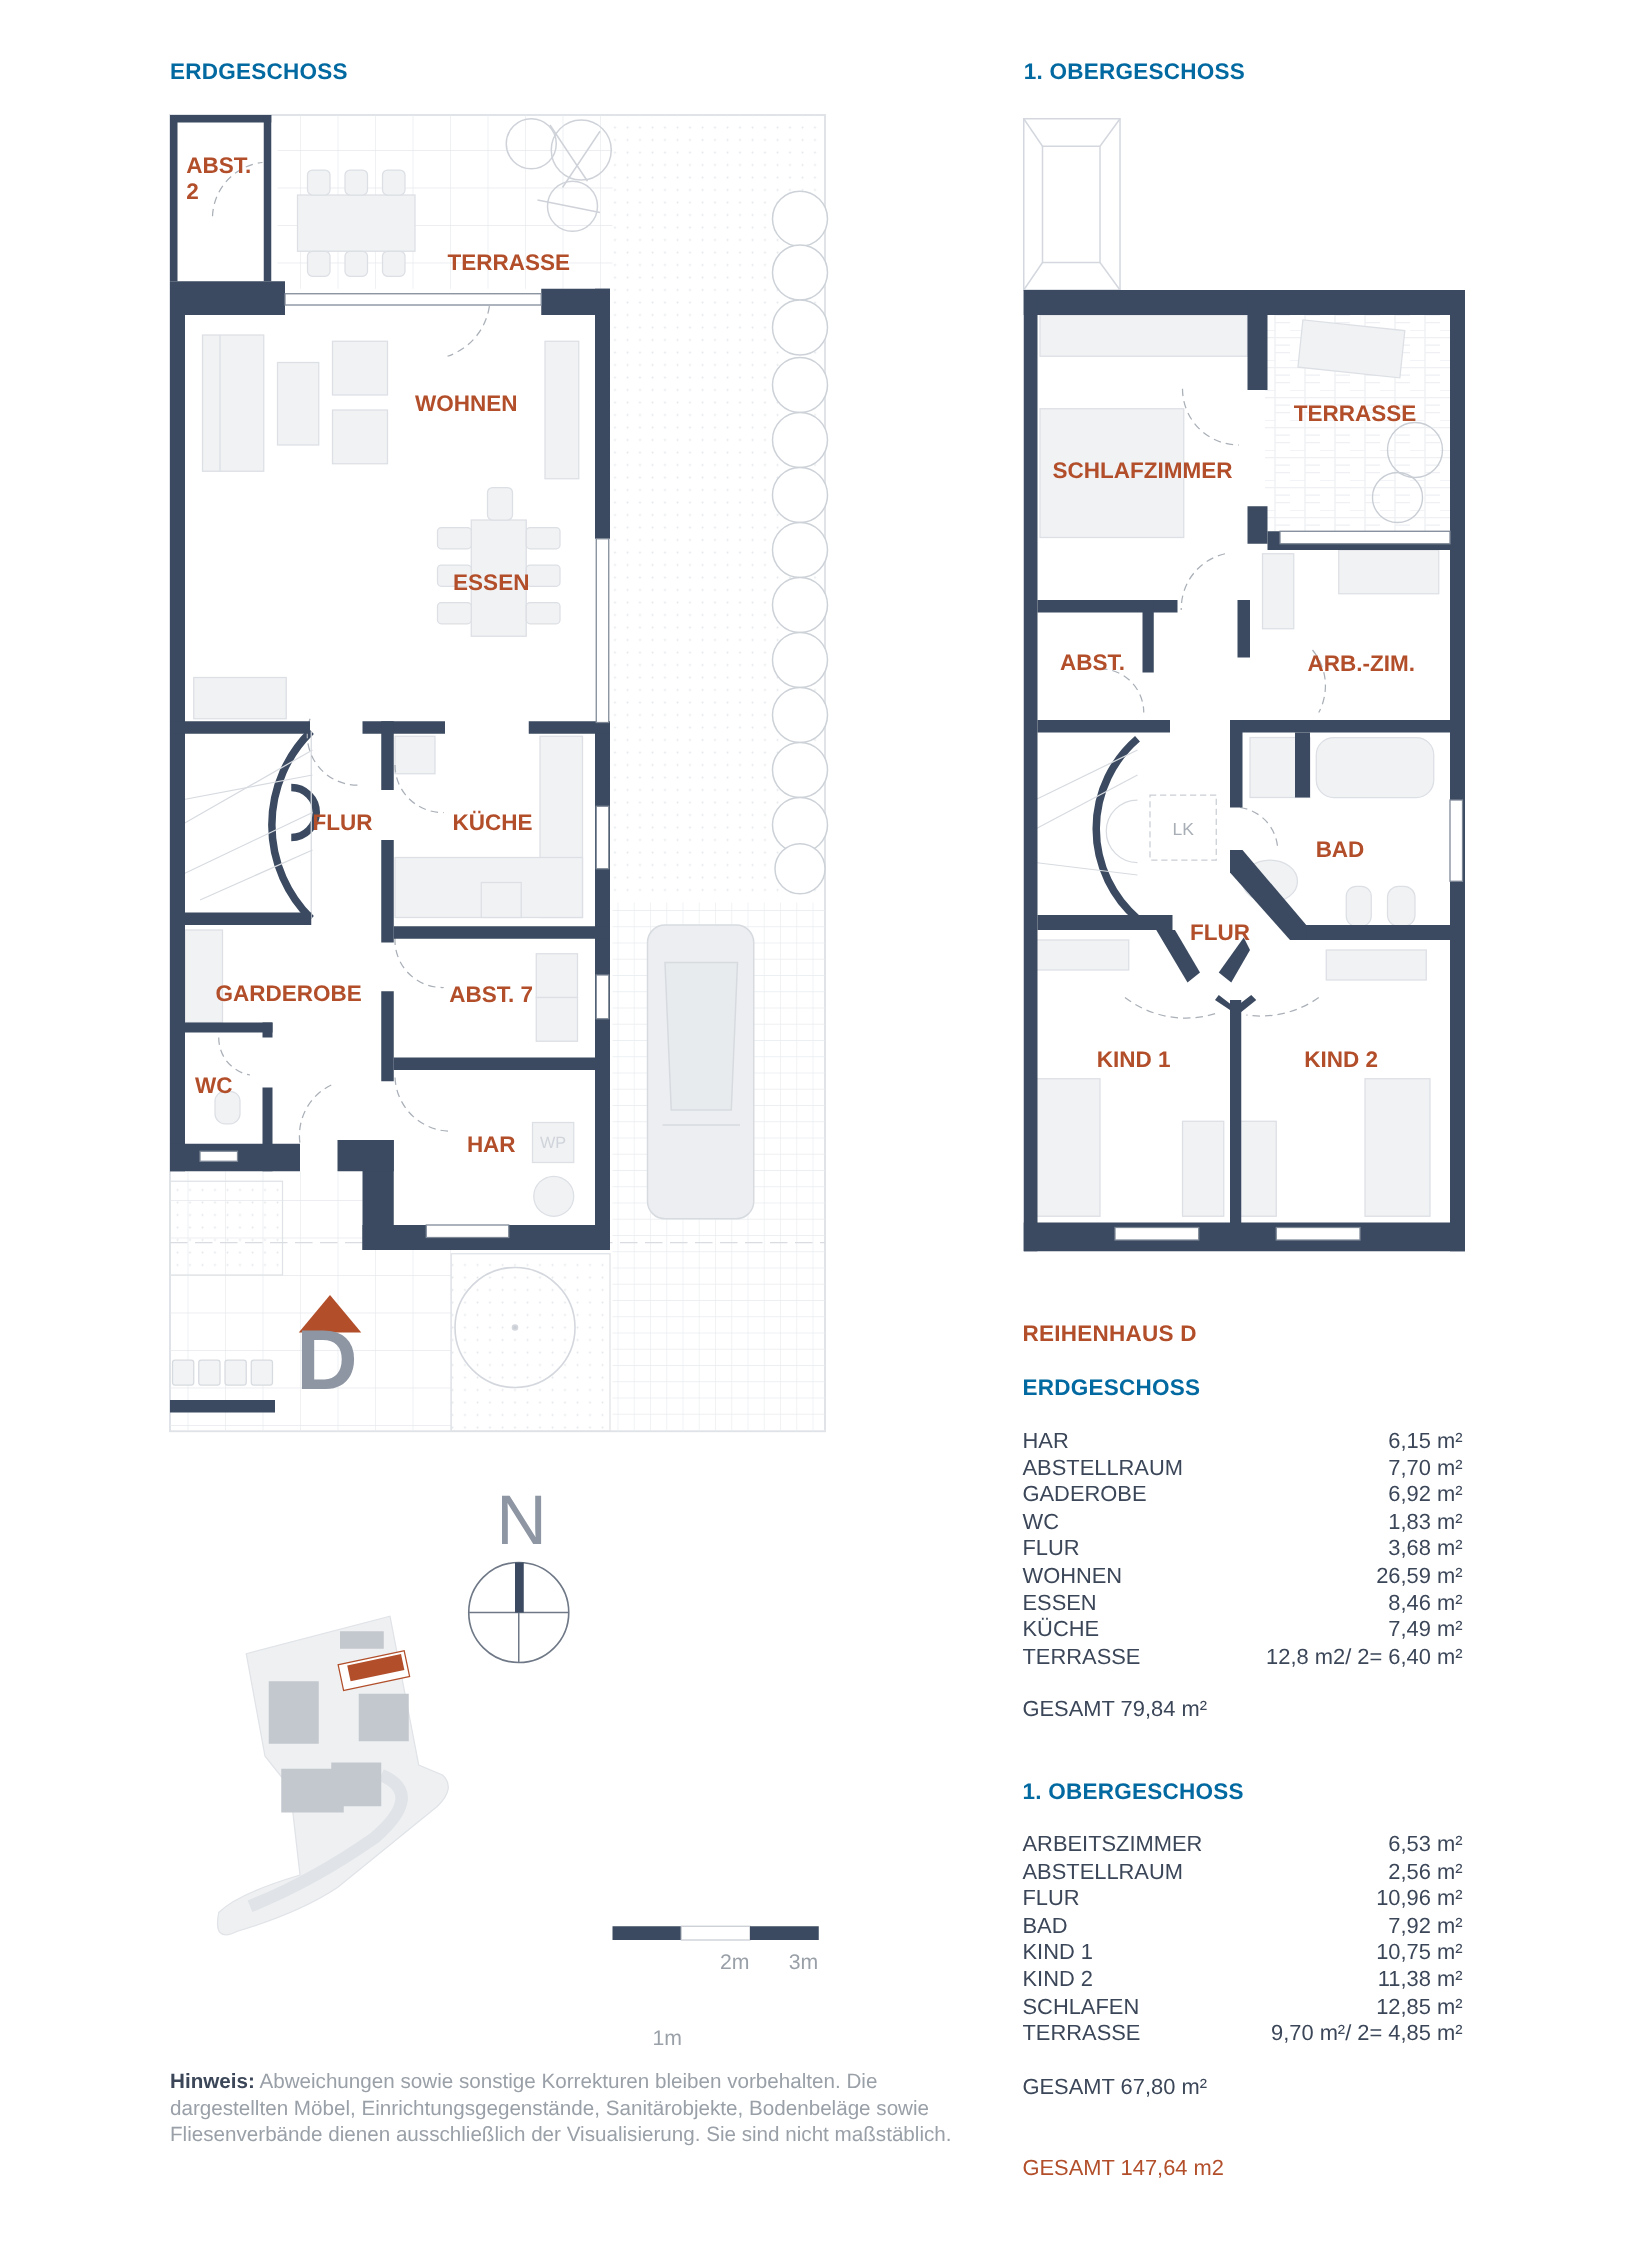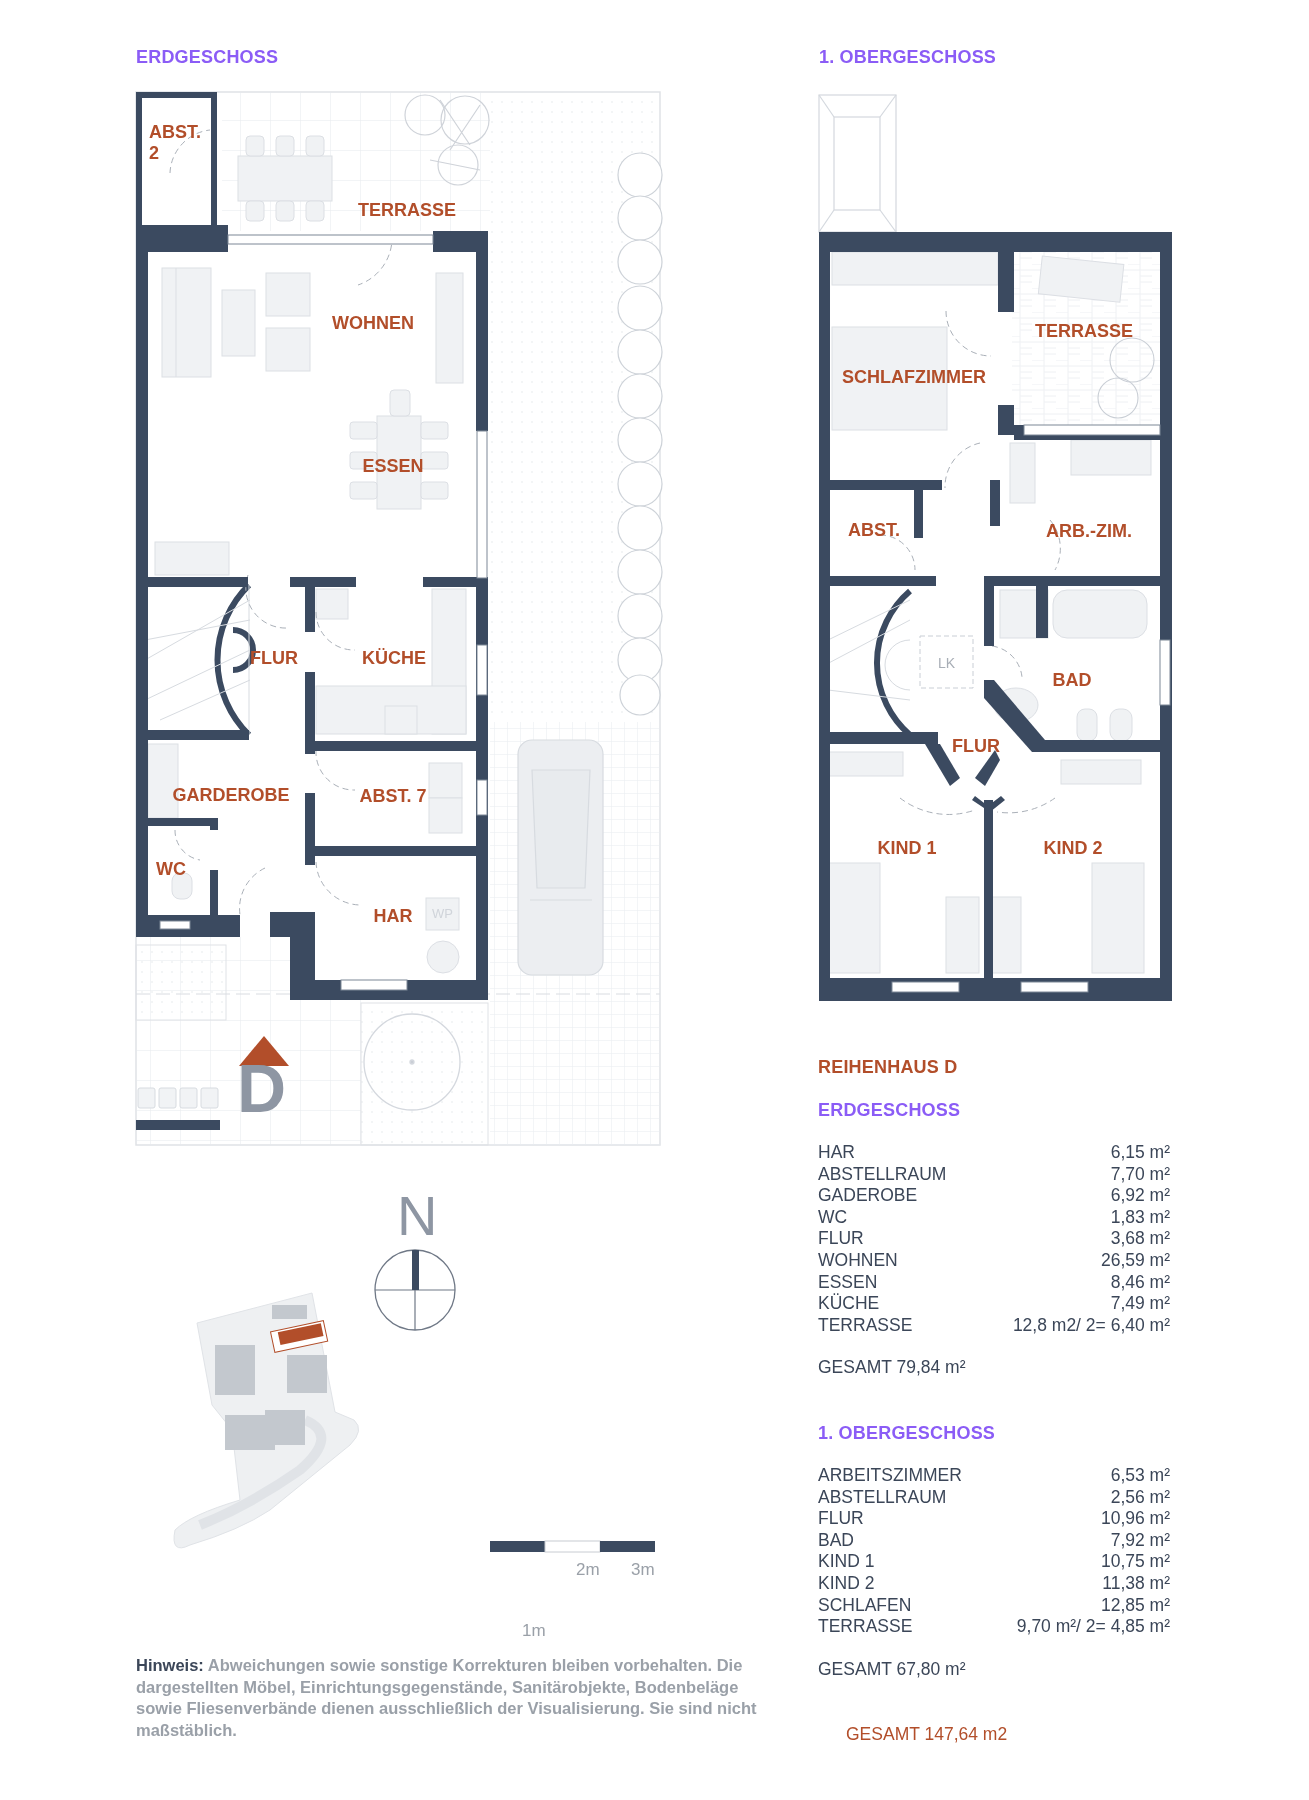--- a/index.html
+++ b/index.html
@@ -1,24 +1,24 @@
 <!DOCTYPE html>
 <html><head>
 <meta charset="utf-8">
 <style>
   html,body{margin:0;padding:0;background:#ffffff;}
   body{width:1309px;height:1800px;position:relative;overflow:hidden;font-family:"Liberation Sans",sans-serif;color:#3b4658;}
   .abs{position:absolute;}
-  .heading{font-weight:bold;font-size:18px;color:#8b5cf6;letter-spacing:0.2px;}
+  .heading{font-weight:bold;font-size:18px;color:#0369a1;letter-spacing:0.2px;}
   .room{position:absolute;font-weight:bold;font-size:18px;color:#b24e2a;white-space:nowrap;transform:translate(-50%,-50%);text-align:left;line-height:1.15;}
   svg{position:absolute;left:0;top:0;}
   .tbl{position:absolute;left:818px;width:352px;font-size:17.5px;color:#3b4658;}
   .tbl .row{display:flex;justify-content:space-between;height:21.6px;line-height:21.6px;}
   .accent{color:#b24e2a !important;}
-  .note{position:absolute;left:136px;top:1655px;width:640px;font-size:16.5px;line-height:21.6px;color:#9aa0a8;font-weight:bold;}
+  .note{position:absolute;left:136px;top:1655px;width:640px;font-size:16.5px;line-height:21.6px;color:#9aa0a8;}
   .note b{color:#3b4658;}
   .scale-lbl{position:absolute;font-size:17px;color:#9aa0a8;}
 </style>
 </head>
 <body>
 
 <div class="abs heading" style="left:136px;top:47px;">ERDGESCHOSS</div>
 <div class="abs heading" style="left:819px;top:47px;">1. OBERGESCHOSS</div>
 
 <svg width="1309" height="1800" viewBox="0 0 1309 1800">
@@ -426,20 +426,20 @@
     </div>
   <div class="row">
       <span>TERRASSE</span>
       <span>9,70 m²/ 2= 4,85 m²</span>
     </div>
 </div>
 <div class="tbl tot" style="top:1659px;">
   <span>GESAMT</span>
   <span>67,80 m²</span>
 </div>
-<div class="tbl tot accent" style="top:1724px;margin-left:28px;">
+<div class="tbl tot accent" style="top:1724px;">
   <span class="accent">GESAMT</span>
   <span class="accent">147,64 m2</span>
 </div>
 
 <div class="note">
   <b>Hinweis:</b><span> Abweichungen sowie sonstige Korrekturen bleiben vorbehalten. Die dargestellten Möbel, Einrichtungsgegenstände, Sanitärobjekte, Bodenbeläge sowie Fliesenverbände dienen ausschließlich der Visualisierung. Sie sind nicht maßstäblich.</span>
 </div>
 
 </body></html>

